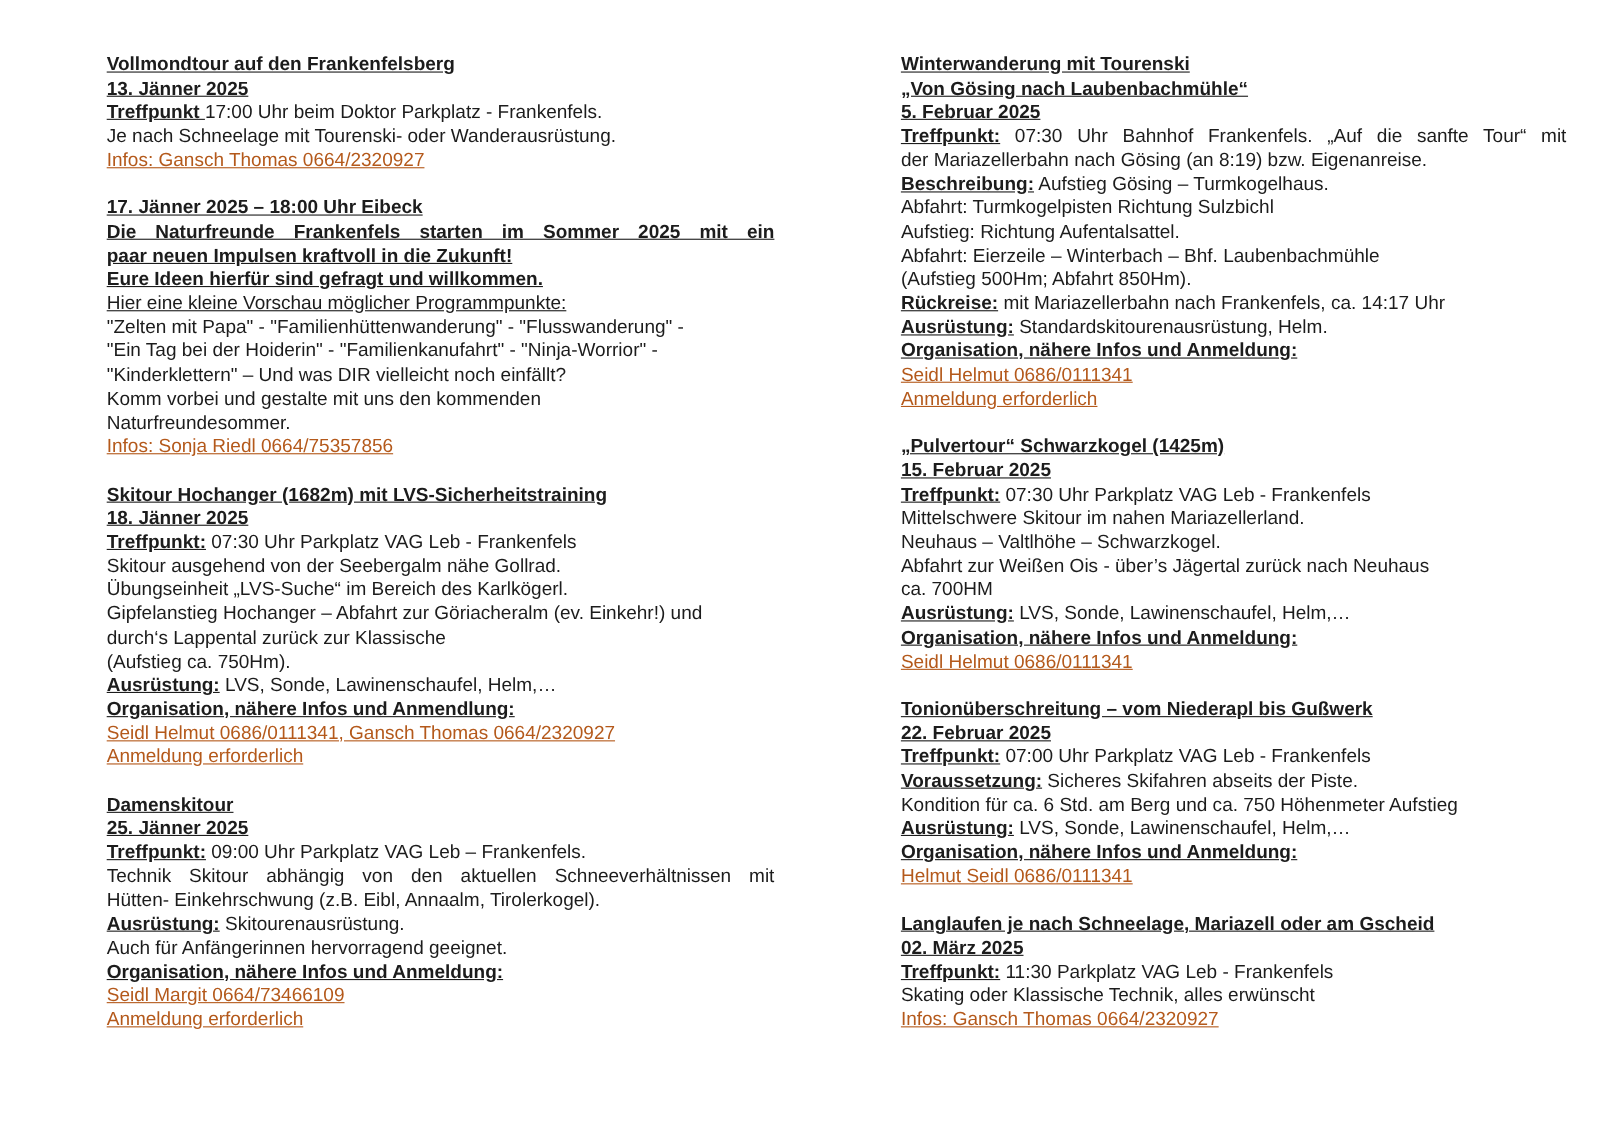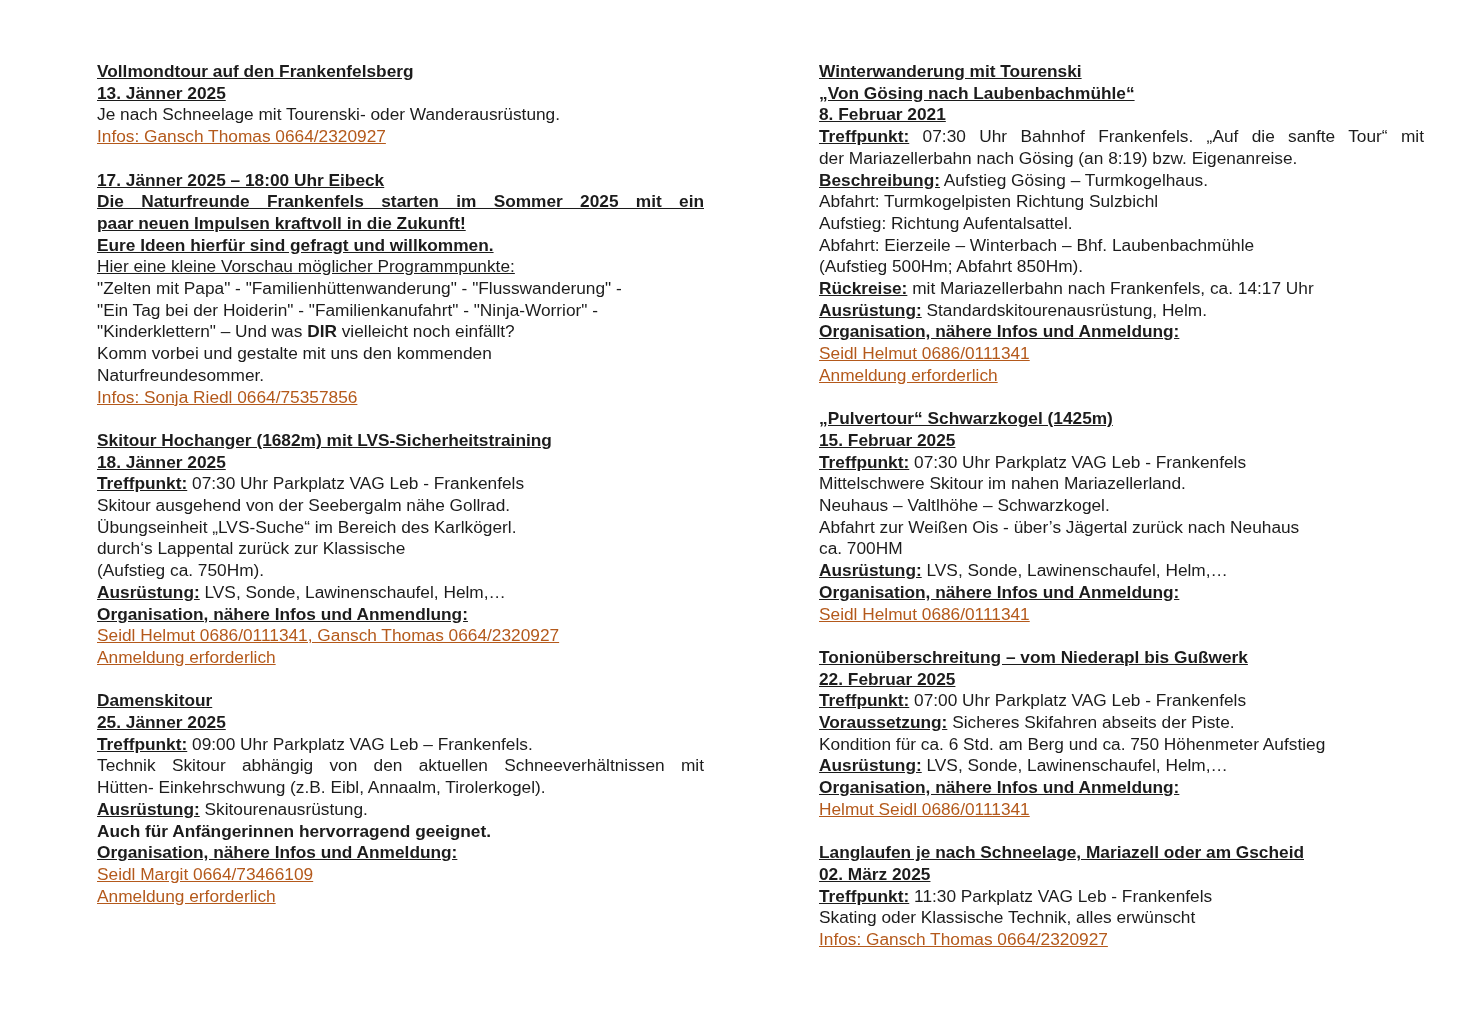--- a/index.html
+++ b/index.html
@@ -13,48 +13,49 @@
     height: 1030px;
     background: #ffffff;
     overflow: hidden;
     font-family: "Liberation Sans", "DejaVu Sans", sans-serif;
     font-size: 17.3px;
     line-height: 21.7px;
     color: var(--text-color, #1c1c1c);
   }
   .col {
     position: absolute;
-    top: 61px;
+    top: 48px;
   }
   .col-left  { left: 97px;  width: 607px; }
   .col-right { left: 787px; width: 605px; margin-left: 32px; }
   .event { margin-bottom: 21.7px; }
   .line  { white-space: nowrap; min-height: 21.7px; }
   .line.stretch {
     white-space: normal;
     text-align: justify;
     text-align-last: justify;
   }
   .bu { font-weight: bold; text-decoration: underline; }
-  .b  { font-weight: bold; }
+  .b  { font-weight: normal; }
   .u  { text-decoration: underline; margin-top: 36px; }
   .link {
     color: var(--link-color, #b4591b);
     font-weight: normal;
     text-decoration: underline;
   }
 </style>
 </head>
 <body>
 
 <div class="page">
   <div class="col col-left">
       <section class="event">
         <div class="line"><span class="bu">Vollmondtour auf den Frankenfelsberg</span></div>
         <div class="line"><span class="bu">13. Jänner 2025</span></div>
+        <div class="line"><span class="bu">Treffpunkt </span><span class="">17:00 Uhr beim Doktor Parkplatz - Frankenfels.</span></div>
         <div class="line"><span class="">Je nach Schneelage mit Tourenski- oder Wanderausrüstung.</span></div>
         <div class="line"><span class="link">Infos: Gansch Thomas 0664/2320927</span></div>
       </section>
       <section class="event">
         <div class="line"><span class="bu">17. Jänner 2025 – 18:00 Uhr Eibeck</span></div>
         <div class="line stretch"><span class="bu">Die Naturfreunde Frankenfels starten im Sommer 2025 mit ein</span></div>
         <div class="line"><span class="bu">paar neuen Impulsen kraftvoll in die Zukunft!</span></div>
         <div class="line"><span class="bu">Eure Ideen hierfür sind gefragt und willkommen.</span></div>
         <div class="line"><span class="u">Hier eine kleine Vorschau möglicher Programmpunkte:</span></div>
         <div class="line"><span class="">"Zelten mit Papa" - "Familienhüttenwanderung" - "Flusswanderung" -</span></div>
@@ -63,20 +64,21 @@
         <div class="line"><span class="">Komm vorbei und gestalte mit uns den kommenden</span></div>
         <div class="line"><span class="">Naturfreundesommer.</span></div>
         <div class="line"><span class="link">Infos: Sonja Riedl 0664/75357856</span></div>
       </section>
       <section class="event">
         <div class="line"><span class="bu">Skitour Hochanger (1682m) mit LVS-Sicherheitstraining</span></div>
         <div class="line"><span class="bu">18. Jänner 2025</span></div>
         <div class="line"><span class="bu">Treffpunkt:</span><span class=""> 07:30 Uhr Parkplatz VAG Leb - Frankenfels</span></div>
         <div class="line"><span class="">Skitour ausgehend von der Seebergalm nähe Gollrad.</span></div>
         <div class="line"><span class="">Übungseinheit „LVS-Suche“ im Bereich des Karlkögerl.</span></div>
+        <div class="line"><span class="">Gipfelanstieg Hochanger – Abfahrt zur Göriacheralm (ev. Einkehr!) und</span></div>
         <div class="line"><span class="">durch‘s Lappental zurück zur Klassische</span></div>
         <div class="line"><span class="">(Aufstieg ca. 750Hm).</span></div>
         <div class="line"><span class="bu">Ausrüstung:</span><span class=""> LVS, Sonde, Lawinenschaufel, Helm,…</span></div>
         <div class="line"><span class="bu">Organisation, nähere Infos und Anmendlung:</span></div>
         <div class="line"><span class="link">Seidl Helmut 0686/0111341, Gansch Thomas 0664/2320927</span></div>
         <div class="line"><span class="link">Anmeldung erforderlich</span></div>
       </section>
       <section class="event">
         <div class="line"><span class="bu">Damenskitour</span></div>
         <div class="line"><span class="bu">25. Jänner 2025</span></div>
@@ -87,21 +89,21 @@
         <div class="line"><span class="b">Auch für Anfängerinnen hervorragend geeignet.</span></div>
         <div class="line"><span class="bu">Organisation, nähere Infos und Anmeldung:</span></div>
         <div class="line"><span class="link">Seidl Margit 0664/73466109</span></div>
         <div class="line"><span class="link">Anmeldung erforderlich</span></div>
       </section>
     </div>
   <div class="col col-right">
       <section class="event">
         <div class="line"><span class="bu">Winterwanderung mit Tourenski</span></div>
         <div class="line"><span class="bu">„Von Gösing nach Laubenbachmühle“</span></div>
-        <div class="line"><span class="bu">8. Februar 2021</span></div>
+        <div class="line"><span class="bu">5. Februar 2025</span></div>
         <div class="line stretch"><span class="bu">Treffpunkt:</span><span class=""> 07:30 Uhr Bahnhof Frankenfels. „Auf die sanfte Tour“ mit</span></div>
         <div class="line"><span class="">der Mariazellerbahn nach Gösing (an 8:19) bzw. Eigenanreise.</span></div>
         <div class="line"><span class="bu">Beschreibung:</span><span class=""> Aufstieg Gösing – Turmkogelhaus.</span></div>
         <div class="line"><span class="">Abfahrt: Turmkogelpisten Richtung Sulzbichl</span></div>
         <div class="line"><span class="">Aufstieg: Richtung Aufentalsattel.</span></div>
         <div class="line"><span class="">Abfahrt: Eierzeile – Winterbach – Bhf. Laubenbachmühle</span></div>
         <div class="line"><span class="">(Aufstieg 500Hm; Abfahrt 850Hm).</span></div>
         <div class="line"><span class="bu">Rückreise:</span><span class=""> mit Mariazellerbahn nach Frankenfels, ca. 14:17 Uhr</span></div>
         <div class="line"><span class="bu">Ausrüstung:</span><span class=""> Standardskitourenausrüstung, Helm.</span></div>
         <div class="line"><span class="bu">Organisation, nähere Infos und Anmeldung:</span></div>

